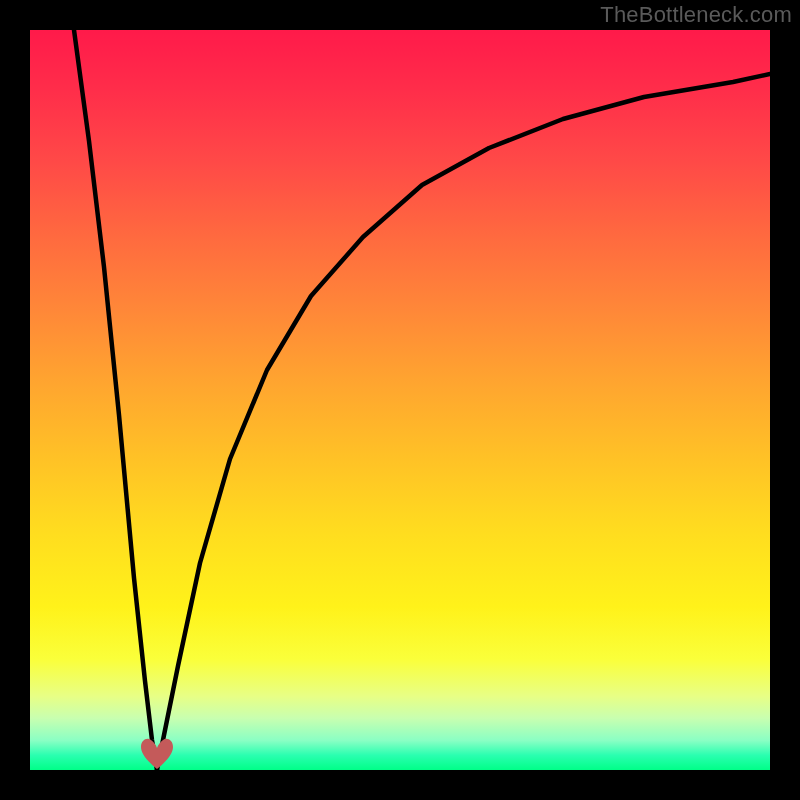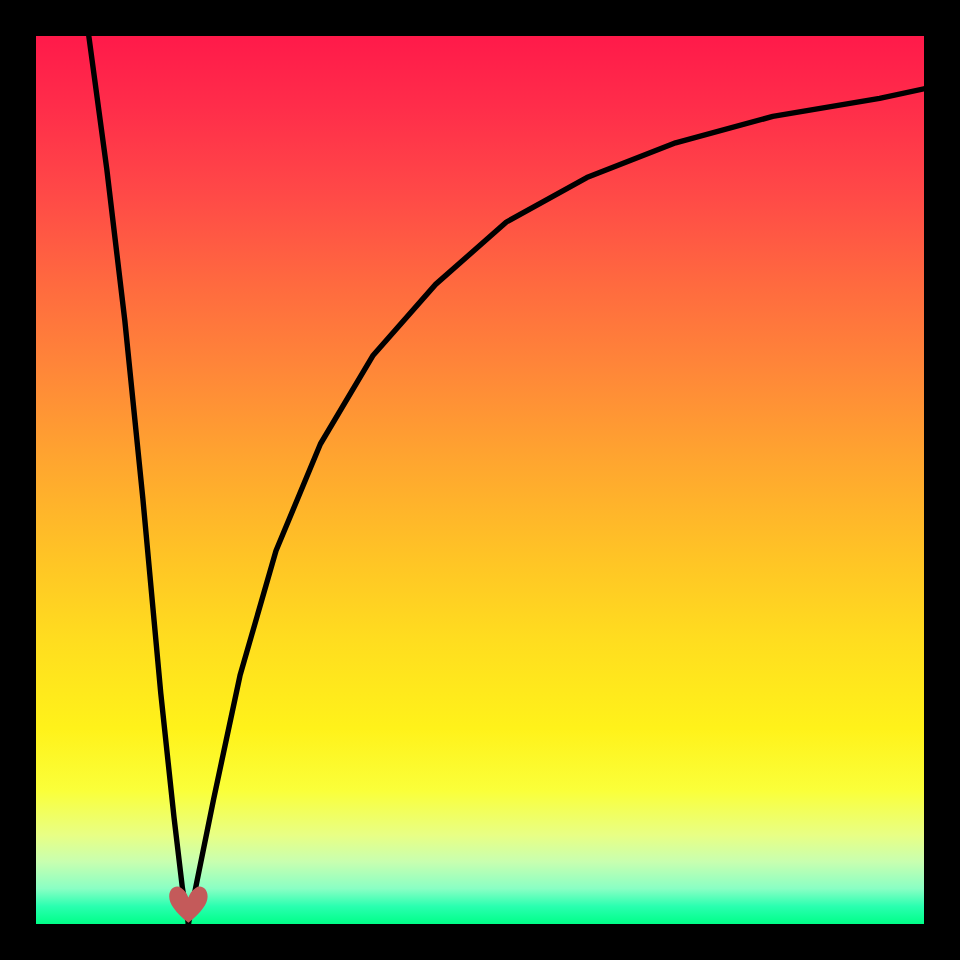--- a/index.html
+++ b/index.html
@@ -63,20 +63,21 @@
   }
   .heart {
     fill: #c45a5a;
     stroke: none;
   }
 </style>
 </head>
 <body>
 
 <div class="chart-container">
+  <div class="watermark">TheBottleneck.com</div>
 
   <div class="plot-area">
     <div class="gradient-bg"></div>
 
     <svg class="curve-layer" viewBox="0 0 740 740" preserveAspectRatio="none">
 
       <path class="curve-path" d="M 44 0
                L 59 111
                L 74 237
                L 89 385

